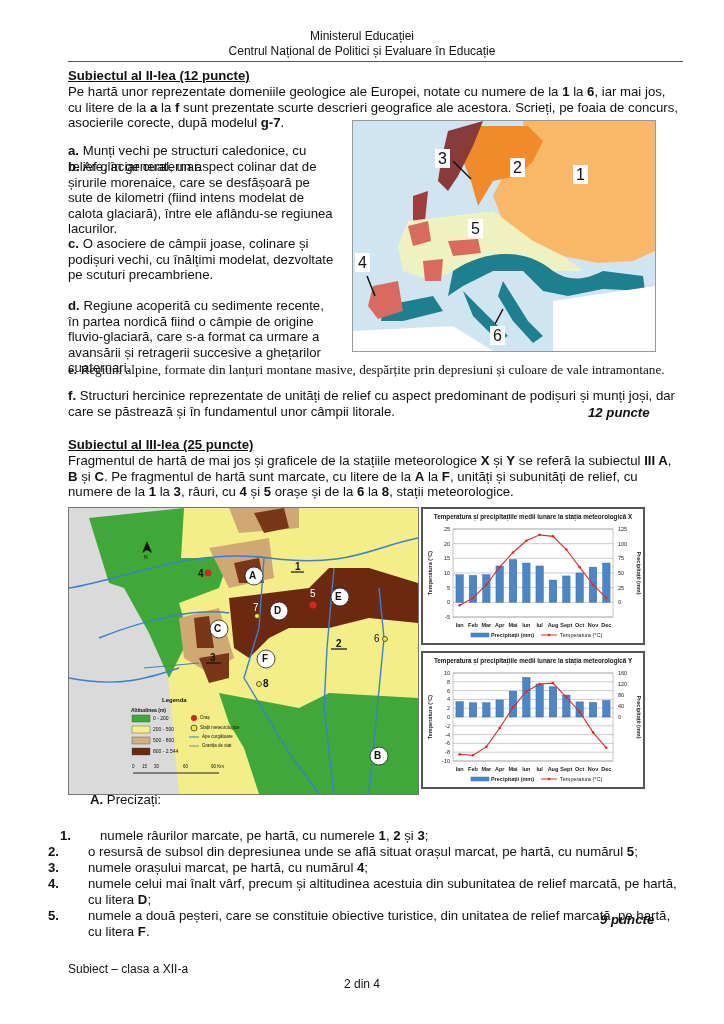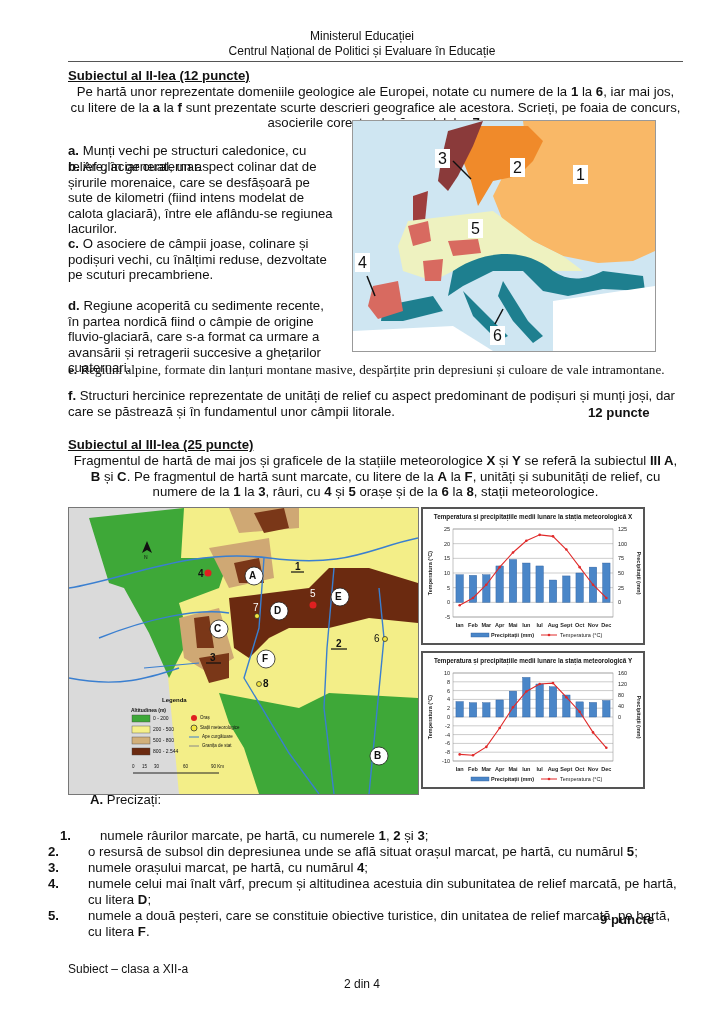--- a/index.html
+++ b/index.html
@@ -2,27 +2,27 @@
 <html><head>
 <meta charset="utf-8">
 <style>
   html, body { margin:0; padding:0; background:#fff; }
   body { width:724px; height:1024px; position:relative; overflow:hidden;
          font-family:"Liberation Sans", sans-serif; color:#111; font-size:13.2px; }
   .hdr { position:absolute; left:0; width:724px; text-align:center; font-size:12px; }
   .hdr1 { top:29px; }
   .hdr2 { top:44px; }
   .hline { position:absolute; left:68px; top:61px; width:615px; height:1px; background:#555; }
-  .txt { position:absolute; left:68px; line-height:15.6px;text-align:center; }
+  .txt { position:absolute; left:68px; line-height:15.6px; }
   .title { font-weight:bold; text-decoration:underline; }
   b { font-weight:bold; }
   .item { position:absolute; left:68px; line-height:15.6px; }
   .item .lbl { font-weight:bold; }
   .justify { text-align:justify; text-align-last:left; }
-  .pts { font-weight:bold; position:absolute; }
+  .pts { font-weight:bold; position:absolute;font-style:italic; }
   
   .eumap { position:absolute; left:352px; top:120px; width:302px; height:230px; border:1px solid #999; overflow:hidden; background:#cfe6f2; }
   .eumap svg { display:block; }
   .numlabel { position:absolute; background:#fff; font-size:16px; padding:0 3px; line-height:19px; }
   
   .romap { position:absolute; left:68px; top:507px; width:349px; height:286px; border:1px solid #777; overflow:hidden; background:#dcdcdc; }
   .chartbox { position:absolute; left:421px; width:224px; border:2px solid #555; background:#fff; box-sizing:border-box; }
   .chart-x { top:507px; height:138px; }
   .chart-y { top:651px; height:138px; }
   .ctitle { position:absolute; left:0; width:100%; text-align:center; font-size:6.3px; font-weight:bold; line-height:7.5px; top:4px; }
@@ -37,21 +37,21 @@
 <div class="hline"></div>
 
 <div class="txt title" style="top:68px;">Subiectul al II-lea (12 puncte)</div>
 <div class="txt" style="top:84px; width:615px;">
   <span>Pe hartă unor reprezentate domeniile geologice ale Europei, notate cu numere de la </span><b>1</b><span> la </span><b>6</b><span>, iar mai jos, cu litere de la </span><b>a</b><span> la </span><b>f</b><span> sunt prezentate scurte descrieri geografice ale acestora. Scrieți, pe foaia de concurs, asocierile corecte, după modelul </span><b>g-7</b><span>.</span>
 </div>
 
 <div id="s2items">
     <div class="item" style="top: 143px; width: 270px;"><span class="lbl">a.</span> <span class="justify">Munți vechi pe structuri caledonice, cu relief glaciar cuaternar.</span></div>
     <div class="item" style="top: 159px; width: 270px;"><span class="lbl">b.</span> <span class="justify">Are, în general, un aspect colinar dat de șirurile morenaice, care se desfășoară pe sute de kilometri (fiind intens modelat de calota glaciară), între ele aflându-se regiunea lacurilor.</span></div>
-    <div class="item" style="top: 236px; width: 270px;"><span class="lbl">c.</span> <span class="justify">O asociere de câmpii joase, colinare și podișuri vechi, cu înălțimi reduse, dezvoltate pe scuturi precambriene.</span></div>
+    <div class="item" style="top: 236px; width: 270px;"><span class="lbl">c.</span> <span class="justify">O asociere de câmpii joase, colinare și podișuri vechi, cu înălțimi modelat, dezvoltate pe scuturi precambriene.</span></div>
     <div class="item" style="top: 298px; width: 270px;"><span class="lbl">d.</span> <span class="justify">Regiune acoperită cu sedimente recente, în partea nordică fiind o câmpie de origine fluvio-glaciară, care s-a format ca urmare a avansării și retragerii succesive a ghețarilor cuaternari.</span></div>
     <div class="item" style="top: 362px; width: 615px; font-family: Liberation Serif, serif;"><span class="lbl">e.</span> <span class="">Regiuni alpine, formate din lanțuri montane masive, despărțite prin depresiuni și culoare de vale intramontane.</span></div>
     <div class="item" style="top: 388px; width: 615px;"><span class="lbl">f.</span> <span class="">Structuri hercinice reprezentate de unități de relief cu aspect predominant de podișuri și munți joși, dar care se păstrează și în fundamentul unor câmpii litorale.</span></div>
   </div>
 
 <div class="pts" style="left:588px; top:405px;">12 puncte</div>
 
 <div class="eumap">
   <svg width="302" height="230" viewBox="0 0 302 230">
     <rect width="302" height="230" fill="#cfe6f2"></rect>

